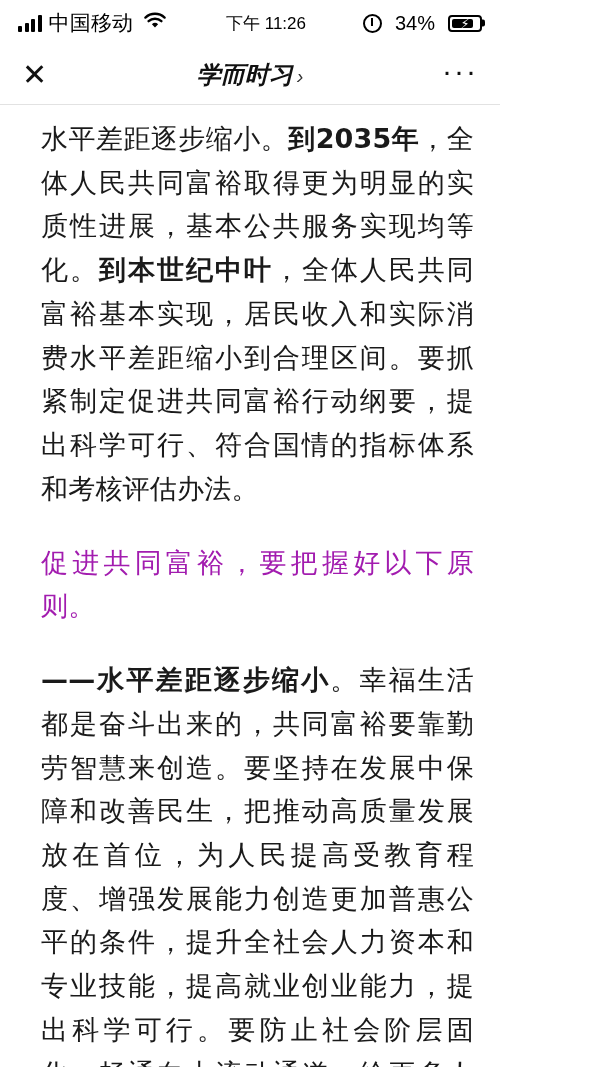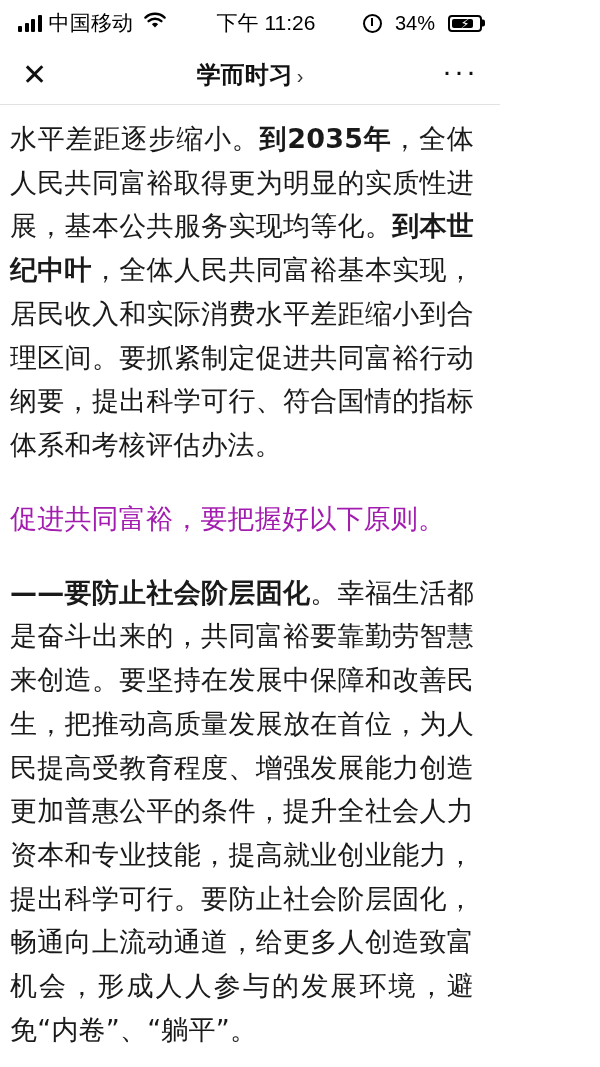--- a/index.html
+++ b/index.html
@@ -50,21 +50,21 @@
   .signal i:nth-child(1) { height: 6px; }
   .signal i:nth-child(2) { height: 9px; }
   .signal i:nth-child(3) { height: 13px; }
   .signal i:nth-child(4) { height: 17px; }
   .carrier { font-size: 21px; letter-spacing: 0.2px; font-weight: 400; }
   .wifi { margin-left: 3px; }
   .sb-center {
     position: absolute;
     left: 0; right: 0;
     text-align: center;
-    font-size: 21px;
+    font-size: 17px;
     font-weight: 400;
     pointer-events: none;
     padding-left: 32px;
   }
   .sb-right {
     margin-left: auto;
     display: flex;
     align-items: center;
     gap: 13px;
     font-size: 20px;
@@ -137,20 +137,21 @@
     position: absolute;
     left: 0; right: 0;
     font-size: 24px;
     font-weight: 700;
     color: #111;
     display: flex;
     align-items: center;
     justify-content: center;
     gap: 4px;
     pointer-events: none;
+    font-style: italic;
   }
   .nav-title .chev {
     font-weight: 400;
     font-size: 20px;
     color: #333;
     transform: translateY(1px);
   }
   .nav-more {
     margin-left: auto;
     font-size: 30px;
@@ -162,21 +163,21 @@
   .divider {
     height: 1px;
     background: #e2e2e2;
     flex: 0 0 1px;
   }
 
   
   .article {
     flex: 1 1 auto;
     overflow: hidden;
-    padding: 12px 26px 0 10px;
+    padding: 12px 26px 0 41px;
     position: relative;
   }
   .para {
     font-family: "DejaVu Sans", "Liberation Sans", sans-serif;
     font-size: 27px;
     line-height: 1.62;
     color: #1a1a1a;
     text-align: justify;
     letter-spacing: 0.2px;
   }
@@ -237,18 +238,18 @@
       <span class="chev">›</span>
     </div>
     <div class="nav-more">···</div>
   </div>
   <div class="divider"></div>
 
   <div class="article">
     <div id="paragraphs">
         <div class="para"><span>水平差距逐步缩小。</span><span class="b">到2035年</span><span>，全体人民共同富裕取得更为明显的实质性进展，基本公共服务实现均等化。</span><span class="b">到本世纪中叶</span><span>，全体人民共同富裕基本实现，居民收入和实际消费水平差距缩小到合理区间。要抓紧制定促进共同富裕行动纲要，提出科学可行、符合国情的指标体系和考核评估办法。</span></div>
         <div class="para red"><span>促进共同富裕，要把握好以下原则。</span></div>
-        <div class="para"><span class="b">——要防止社会阶层固化</span><span>。幸福生活都是奋斗出来的，共同富裕要靠勤劳智慧来创造。要坚持在发展中保障和改善民生，把推动高质量发展放在首位，为人民提高受教育程度、增强发展能力创造更加普惠公平的条件，提升全社会人力资本和专业技能，提高就业创业能力，提出科学可行。要防止社会阶层固化，畅通向上流动通道，给更多人创造致富机会，形成人人参与的发展环境，避免“内卷”、“躺平”。</span></div>
+        <div class="para"><span class="b">——水平差距逐步缩小</span><span>。幸福生活都是奋斗出来的，共同富裕要靠勤劳智慧来创造。要坚持在发展中保障和改善民生，把推动高质量发展放在首位，为人民提高受教育程度、增强发展能力创造更加普惠公平的条件，提升全社会人力资本和专业技能，提高就业创业能力，提出科学可行。要防止社会阶层固化，畅通向上流动通道，给更多人创造致富机会，形成人人参与的发展环境，避免“内卷”、“躺平”。</span></div>
       </div>
     <div class="scrollbar"></div>
   </div>
 
 </div>
 
 </body></html>

